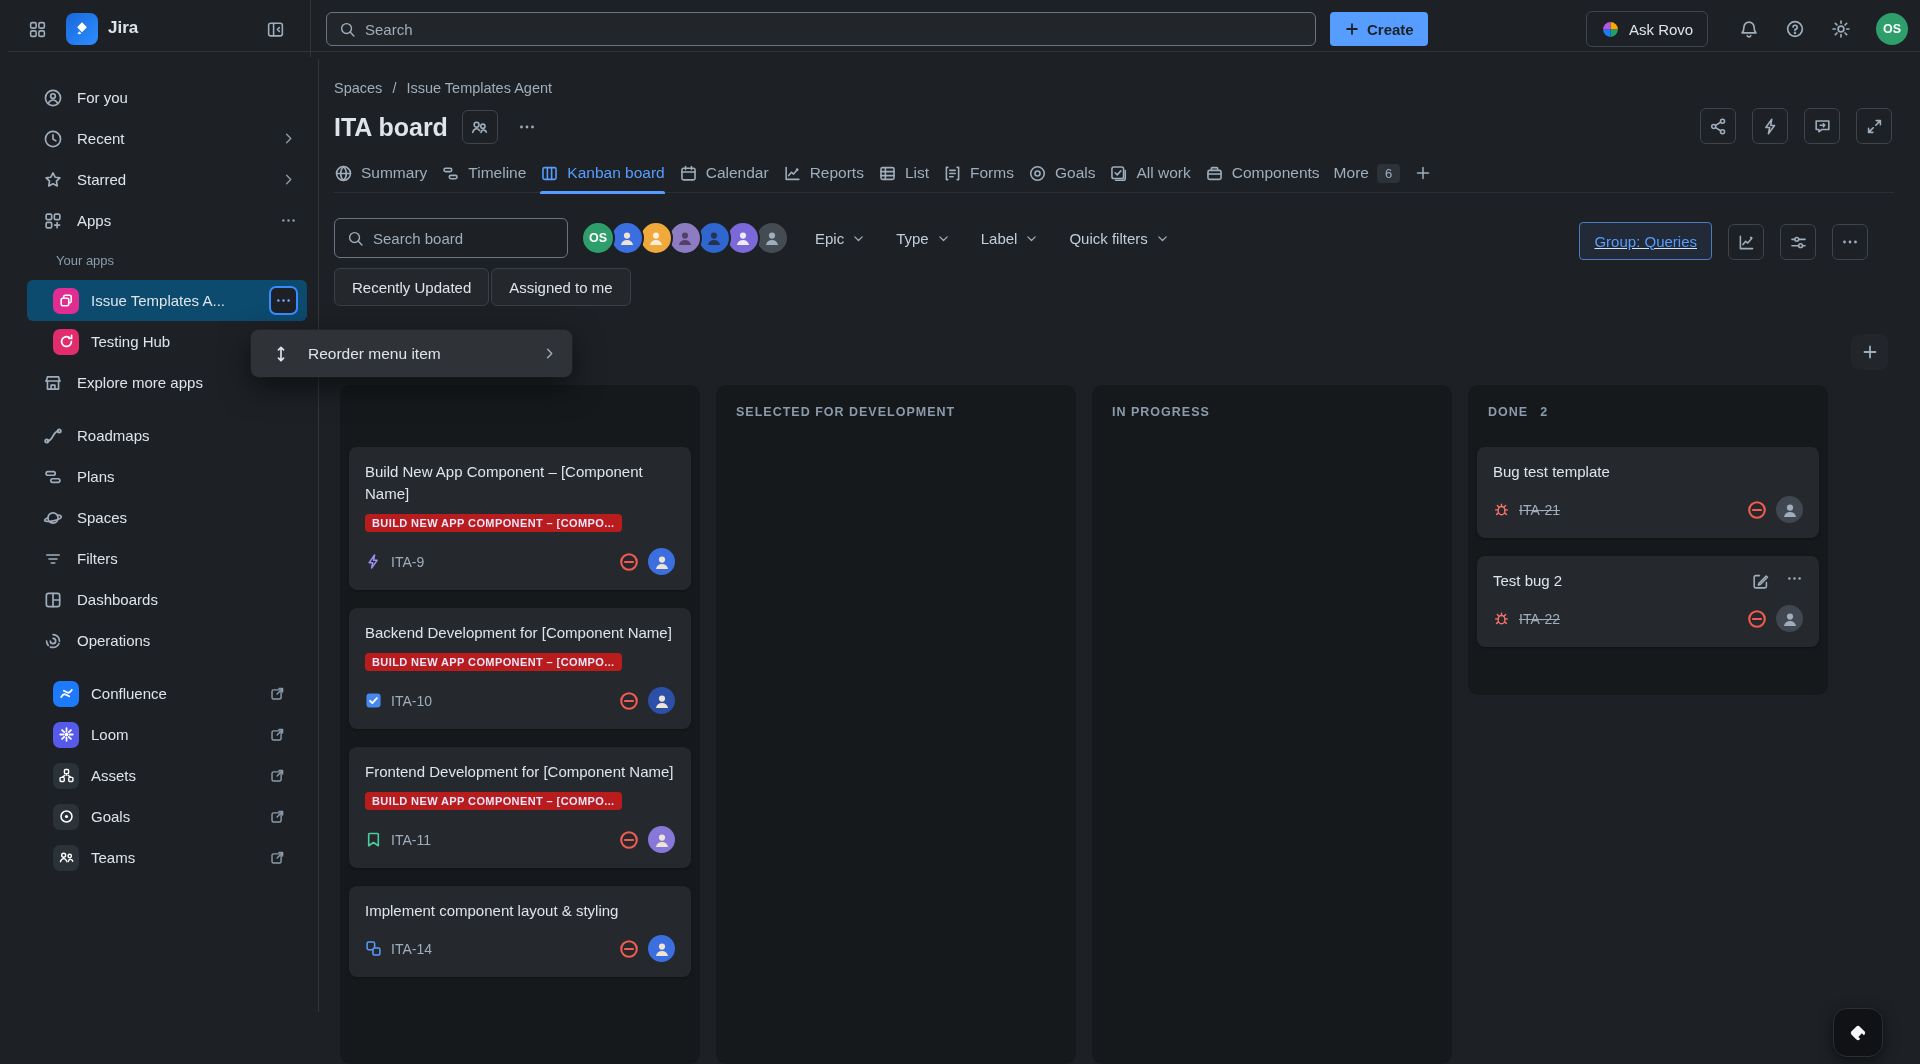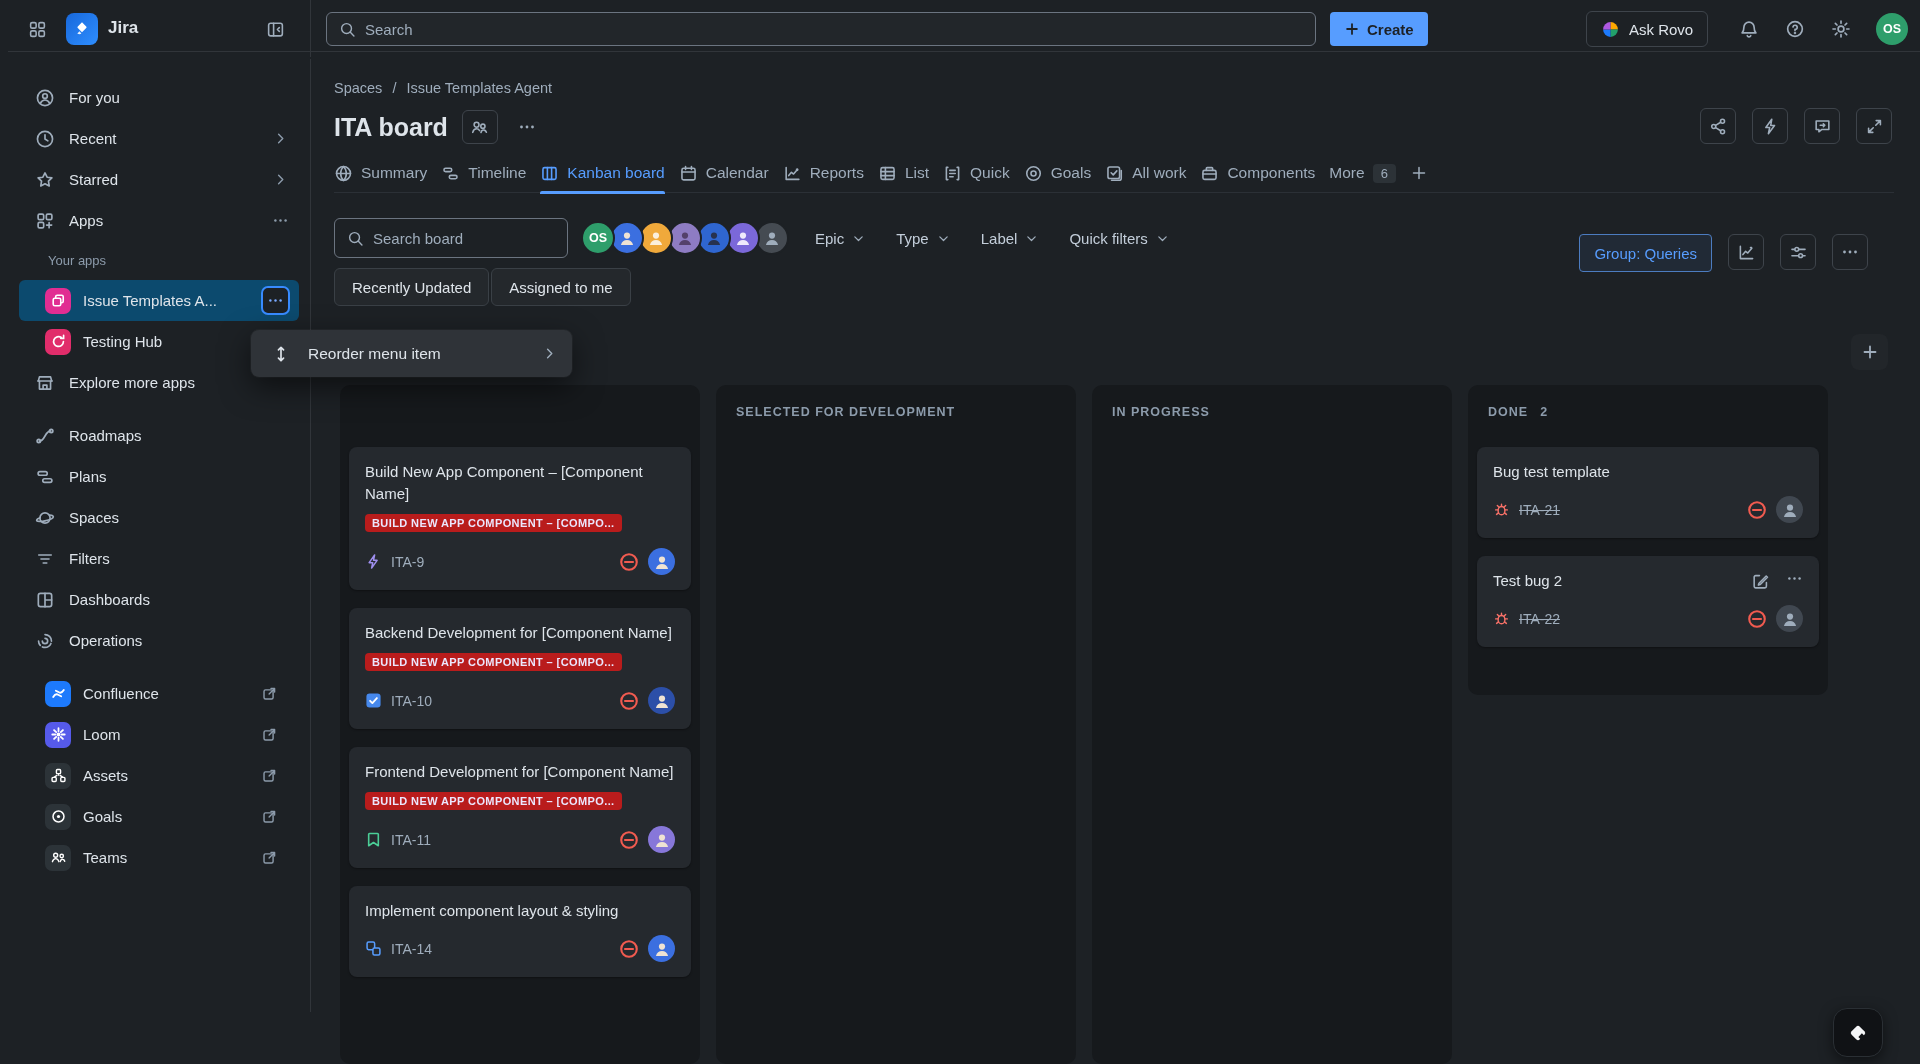--- a/index.html
+++ b/index.html
@@ -29,21 +29,21 @@
   #nav-search input::placeholder { color:#9FADBC; }
   #create-btn { position:absolute; left:1322px; top:12px; height:34px; padding:0 14px; background:var(--blue);
     color:#1D2125; font-weight:700; font-size:15px; border:none; border-radius:4px; display:flex; align-items:center; gap:7px; cursor:pointer; font-family:inherit; }
   #ask-rovo { position:absolute; left:1578px; top:11px; height:36px; padding:0 14px; border:1px solid var(--line2);
     border-radius:6px; display:flex; align-items:center; gap:9px; color:var(--text); font-size:15px; cursor:pointer; background:transparent; font-family:inherit; }
   #bell-btn{left:1726px;} #help-btn{left:1772px;} #settings-btn{left:1818px;}
   #nav-avatar { position:absolute; left:1868px; top:13px; width:32px; height:32px; border-radius:50%;
     background:#2E9E6B; color:#fff; font-size:12.5px; font-weight:700; display:flex; align-items:center; justify-content:center; cursor:pointer; }
 
   
-  #sidebar { position:absolute; top:59px; left:8px; width:303px; height:953px; border-right:1px solid var(--line); padding-top:18px; }
+  #sidebar { position:absolute; top:59px; left:16px; width:303px; height:953px; border-right:1px solid var(--line); padding-top:18px; }
   .sb-row { height:41px; display:flex; align-items:center; padding-left:27px; color:var(--text); font-size:15px; cursor:pointer; position:relative; }
   .sb-row .sb-ic { width:20px; color:var(--sub); margin-right:14px; flex:none; }
   .sb-label { white-space:nowrap; overflow:hidden; }
   .sb-trail { position:absolute; right:21px; color:var(--dim); display:flex; align-items:center; }
   .sb-section-label { height:39px; display:flex; align-items:center; padding-left:40px; color:var(--dim); font-size:13px; }
   .sb-app { padding-left:26px; margin:0 11px; border-radius:6px; }
   .sb-app.selected { background:#0c4a6e; }
   .sb-tile { width:26px; height:26px; border-radius:7px; margin-right:12px; flex:none; display:flex; align-items:center; justify-content:center; }
   .sb-gap { height:12px; }
   #sb-more-focus { position:absolute; right:9px; top:6px; width:29px; height:29px; border:2px solid #388BFF; border-radius:7px;
@@ -73,21 +73,21 @@
   #filter-row { position:absolute; left:334px; top:218px; width:1560px; height:40px; display:flex; align-items:center; }
   #board-search { width:234px; height:40px; background:transparent; border:1px solid #6B7480; border-radius:6px;
     display:flex; align-items:center; padding:0 12px; gap:9px; color:var(--sub); flex:none; }
   #board-search input { background:transparent; border:none; outline:none; color:var(--text); font-size:15px; width:100%; font-family:inherit; }
   #board-search input::placeholder { color:#9FADBC; }
   #avatar-stack { display:flex; margin-left:18px; }
   .av { width:34px; height:34px; border-radius:50%; border:2px solid var(--bg); margin-left:-5px; display:flex; align-items:center; justify-content:center; font-weight:700; font-size:12.5px; color:#fff; cursor:pointer; position:relative; }
   #filter-dropdowns { display:flex; gap:30px; margin-left:26px; }
   .dropdown { display:flex; align-items:center; gap:7px; color:#C3CEDA; font-size:15px; cursor:pointer; white-space:nowrap; }
   .dropdown .ch { color:var(--sub); }
-  #filter-right { position:absolute; right:26px; top:16px; display:flex; gap:16px; align-items:flex-start; }
+  #filter-right { position:absolute; right:26px; top:4px; display:flex; gap:16px; align-items:flex-end;text-decoration:underline; }
   #group-btn { height:38px; padding:0 14px; border:1px solid #4C7CC0; border-radius:4px; background:rgba(87,157,255,.08);
     color:var(--blue); font-size:15px; font-weight:500; display:flex; align-items:center; cursor:pointer; font-family:inherit; }
   #filter-right .sq-btn { width:36px; height:36px; }
 
   
   #chips-row { position:absolute; left:334px; top:268px; display:flex; gap:2px; }
   .chip { height:38px; padding:0 17px; background:#24282C; border:1px solid #3A4046; border-radius:6px;
     color:var(--text); font-size:15px; display:flex; align-items:center; cursor:pointer; white-space:nowrap; }
 
   
@@ -552,21 +552,21 @@
       </span>
       <span>List</span>
     </div>
     <div class="tab">
       <span class="t-ic">
         <svg class="ic" width="19" height="19" viewBox="0 0 18 18">
           <path d="M4.6 3.2h-1.4v11.6h1.4M13.4 3.2h1.4v11.6h-1.4"></path>
           <path d="M6.4 6h5.2M6.4 9h5.2M6.4 12h3.2"></path>
         </svg>
       </span>
-      <span>Quick</span>
+      <span>Forms</span>
     </div>
     <div class="tab">
       <span class="t-ic">
         <svg class="ic" width="19" height="19" viewBox="0 0 18 18">
           <circle cx="9" cy="9" r="6.4"></circle>
           <circle cx="9" cy="9" r="2.4"></circle>
         </svg>
       </span>
       <span>Goals</span>
     </div>

